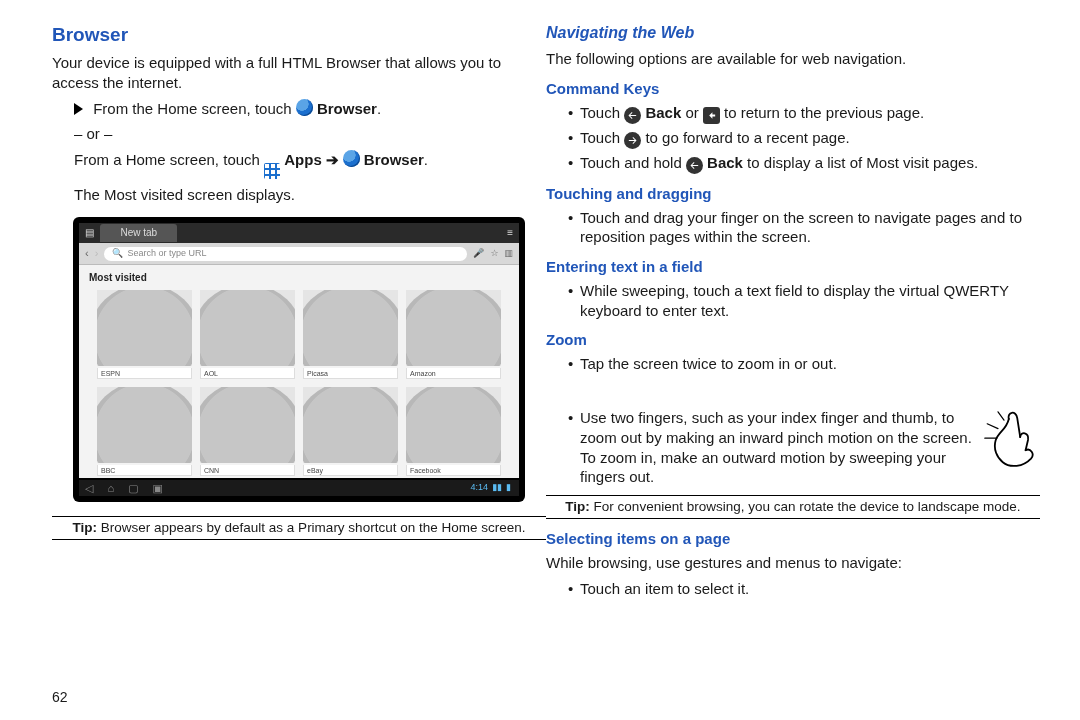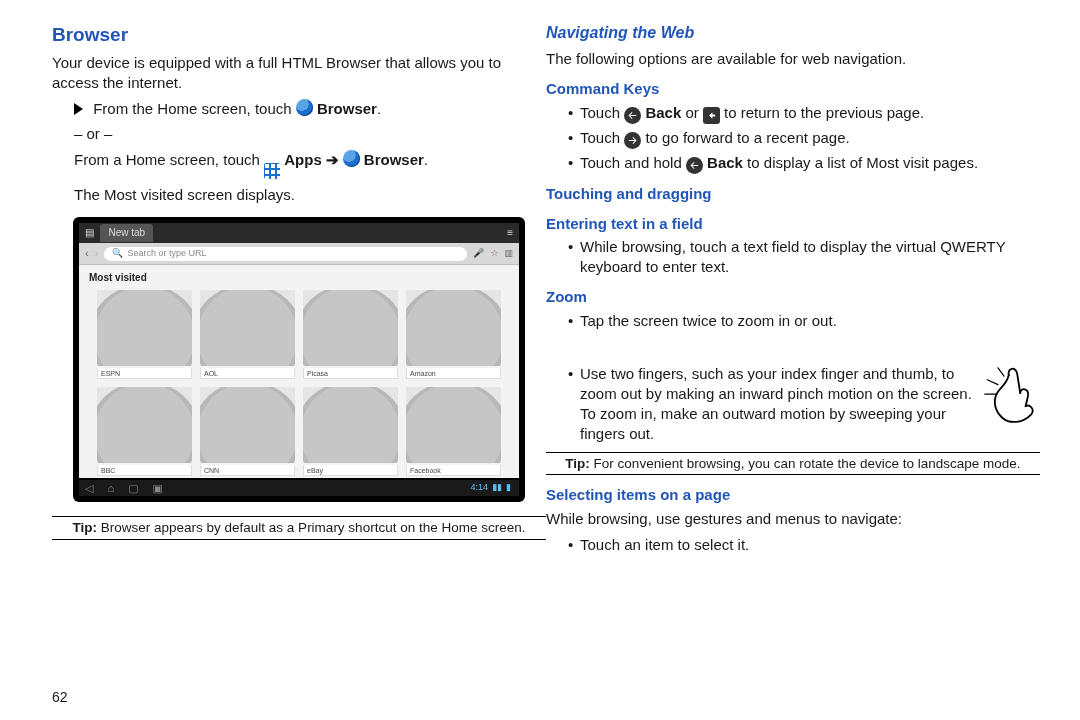--- a/index.html
+++ b/index.html
@@ -85,21 +85,21 @@
     width: 452px; height: 285px; background:#000; border-radius:6px;
     margin: 12px auto 0; position:relative;
   }
   .tablet-inner{
     position:absolute; inset:6px 6px 24px 6px; background:#f3f3f3;
   }
   .tab-bar{
     height:20px; background:#2a2a2a; display:flex; align-items:center; padding:0 6px; gap:6px;
     color:#ddd; font-size:10px;
   }
-  .tab{ background:#555; padding:2px 8px; border-top-left-radius:3px; border-top-right-radius:3px; }
+  .tab{ background:#555; padding:2px 20px; border-top-left-radius:3px; border-top-right-radius:3px; }
   .url-bar{
     height:22px; background:#d8d8d8; display:flex; align-items:center; gap:6px; padding:0 6px;
     border-bottom:1px solid #bbb;
   }
   .url-input{
     flex:1; height:14px; background:#fff; border-radius:7px; font-size:9px; color:#888;
     display:flex;align-items:center;padding:0 8px;
   }
   .mv-label{
     font-size:10px; font-weight:bold; padding:6px 10px 2px; color:#222;
@@ -272,24 +272,27 @@
         <span class="nav-arrow">
             <svg viewBox="0 0 24 24">
               <path fill="#fff" d="M20 11H7l5-5-1.4-1.4L3.2 12l7.4 7.4L12 18l-5-5h13z"></path>
             </svg>
           </span>
         <b>Back</b><span> to display a list of Most visit pages.</span>
       </li>
     </ul>
 
     <h4 class="sub">Touching and dragging</h4>
+    <ul class="b">
+        <li>Touch and drag your finger on the screen to navigate pages and to reposition pages within the screen.</li>
+      </ul>
 
     <h4 class="sub">Entering text in a field</h4>
     <ul class="b">
-        <li>While browsing, touch a text field to display the virtual QWERTY keyboard to enter text.</li>
+        <li>While sweeping, touch a text field to display the virtual QWERTY keyboard to enter text.</li>
       </ul>
 
     <h4 class="sub">Zoom</h4>
     <ul class="b">
       <li>Tap the screen twice to zoom in or out.</li>
       <li class="zoom-wrap">
         <span class="pinch">
           <svg viewBox="0 0 100 110">
               <g fill="none" stroke="#000" stroke-width="3" stroke-linecap="round" stroke-linejoin="round">
             <path d="M48 20 C45 8 60 5 62 18 L67 50"></path>

